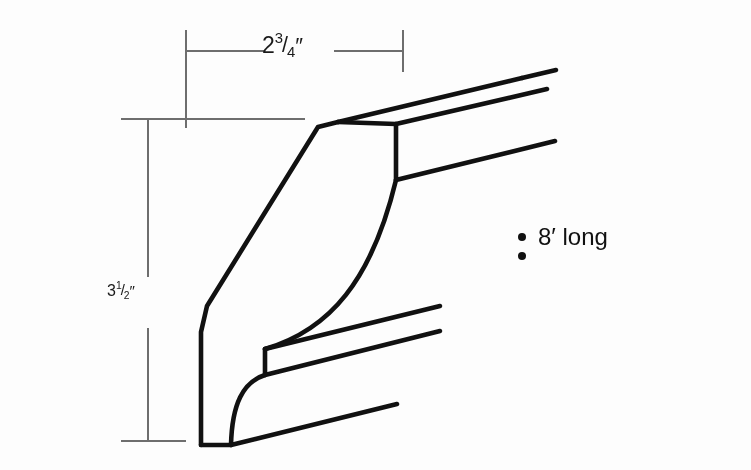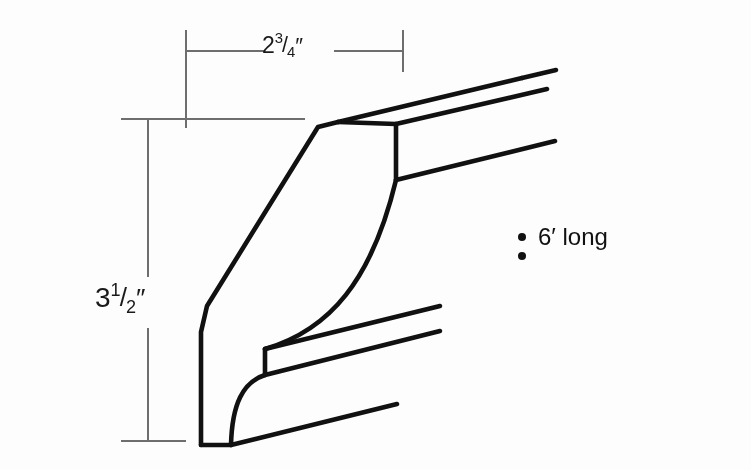--- a/index.html
+++ b/index.html
@@ -28,23 +28,23 @@
     font-family: "Liberation Sans", sans-serif;
     white-space: nowrap;
     line-height: 1;
   }
   #dim-width-label {
     left: 262px;
     top: 32px;
     font-size: 23px;
   }
   #dim-height-label {
-    left: 95px;
+    left: 107px;
     top: 282px;
-    font-size: 28px;
+    font-size: 16px;
   }
   .frac {
     display: inline-block;
     vertical-align: baseline;
     position: relative;
     top: -1px;
     font-size: 0.98em;
   }
   .frac .num {
     font-size: 0.66em;
@@ -159,20 +159,20 @@
     <span>2</span><span class="frac"><span class="num">3</span><span class="sl">/</span><span class="den">4</span></span><span class="unit">″</span>
   </div>
 
   <div class="dim-label" id="dim-height-label">
     <span>3</span><span class="frac"><span class="num">1</span><span class="sl">/</span><span class="den">2</span></span><span class="unit">″</span>
   </div>
 
   <ul id="spec-list">
     <li>
       <span class="bullet"></span>
-      <span>6′ long</span>
+      <span>8′ long</span>
     </li>
     <li>
       <span class="bullet"></span>
     </li>
   </ul>
 
 </div>
 
 </body></html>

